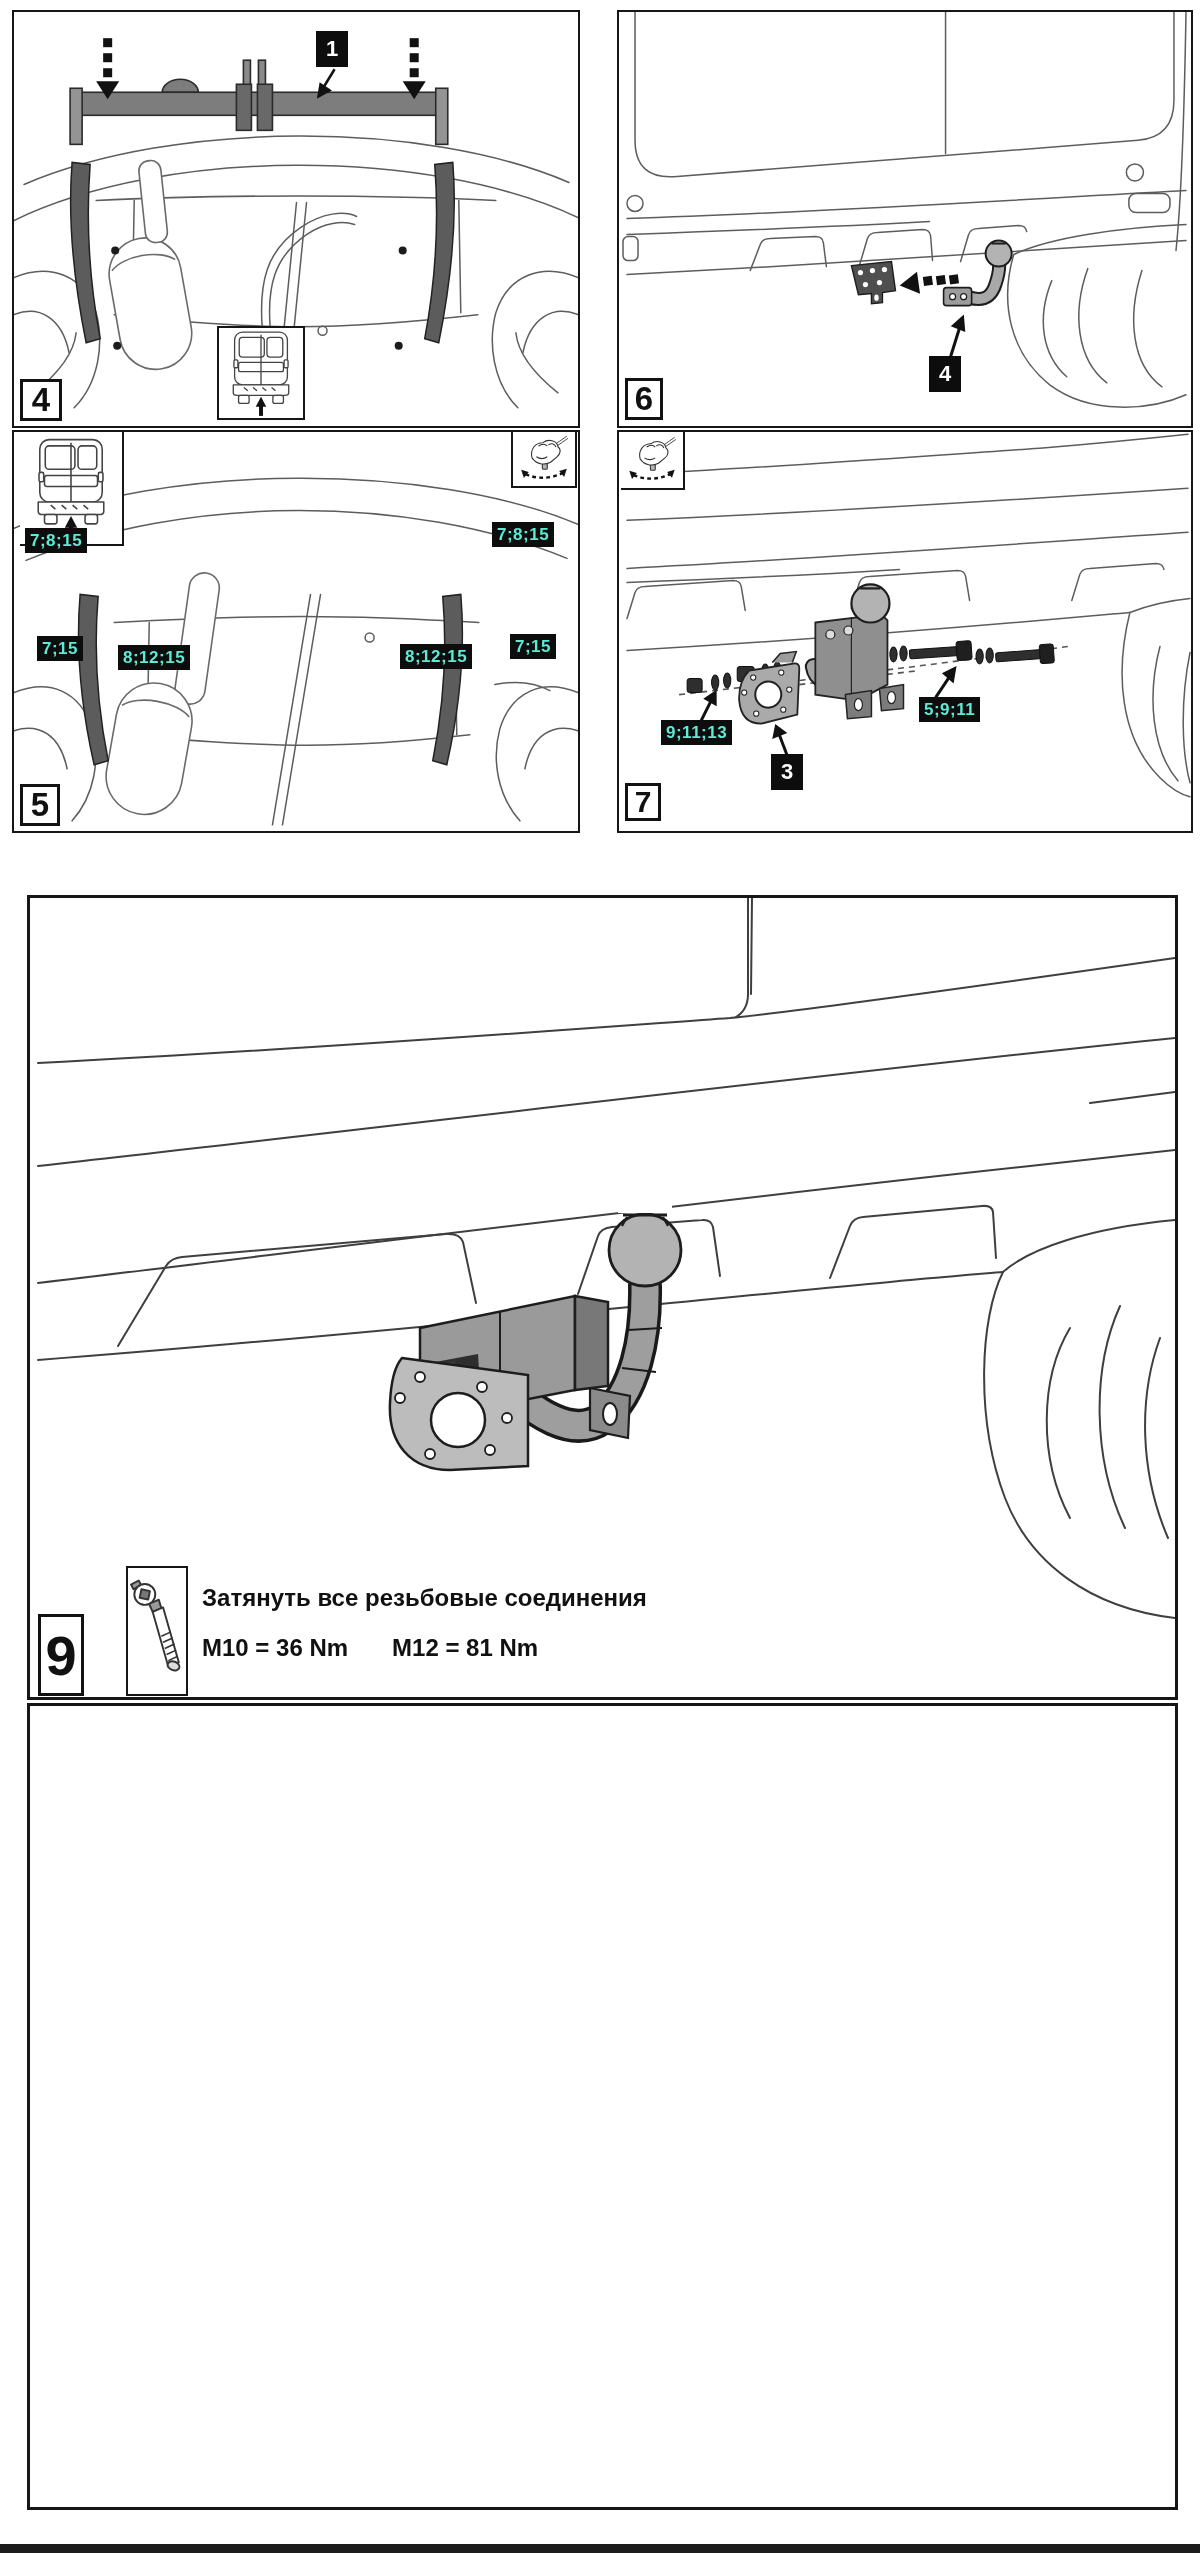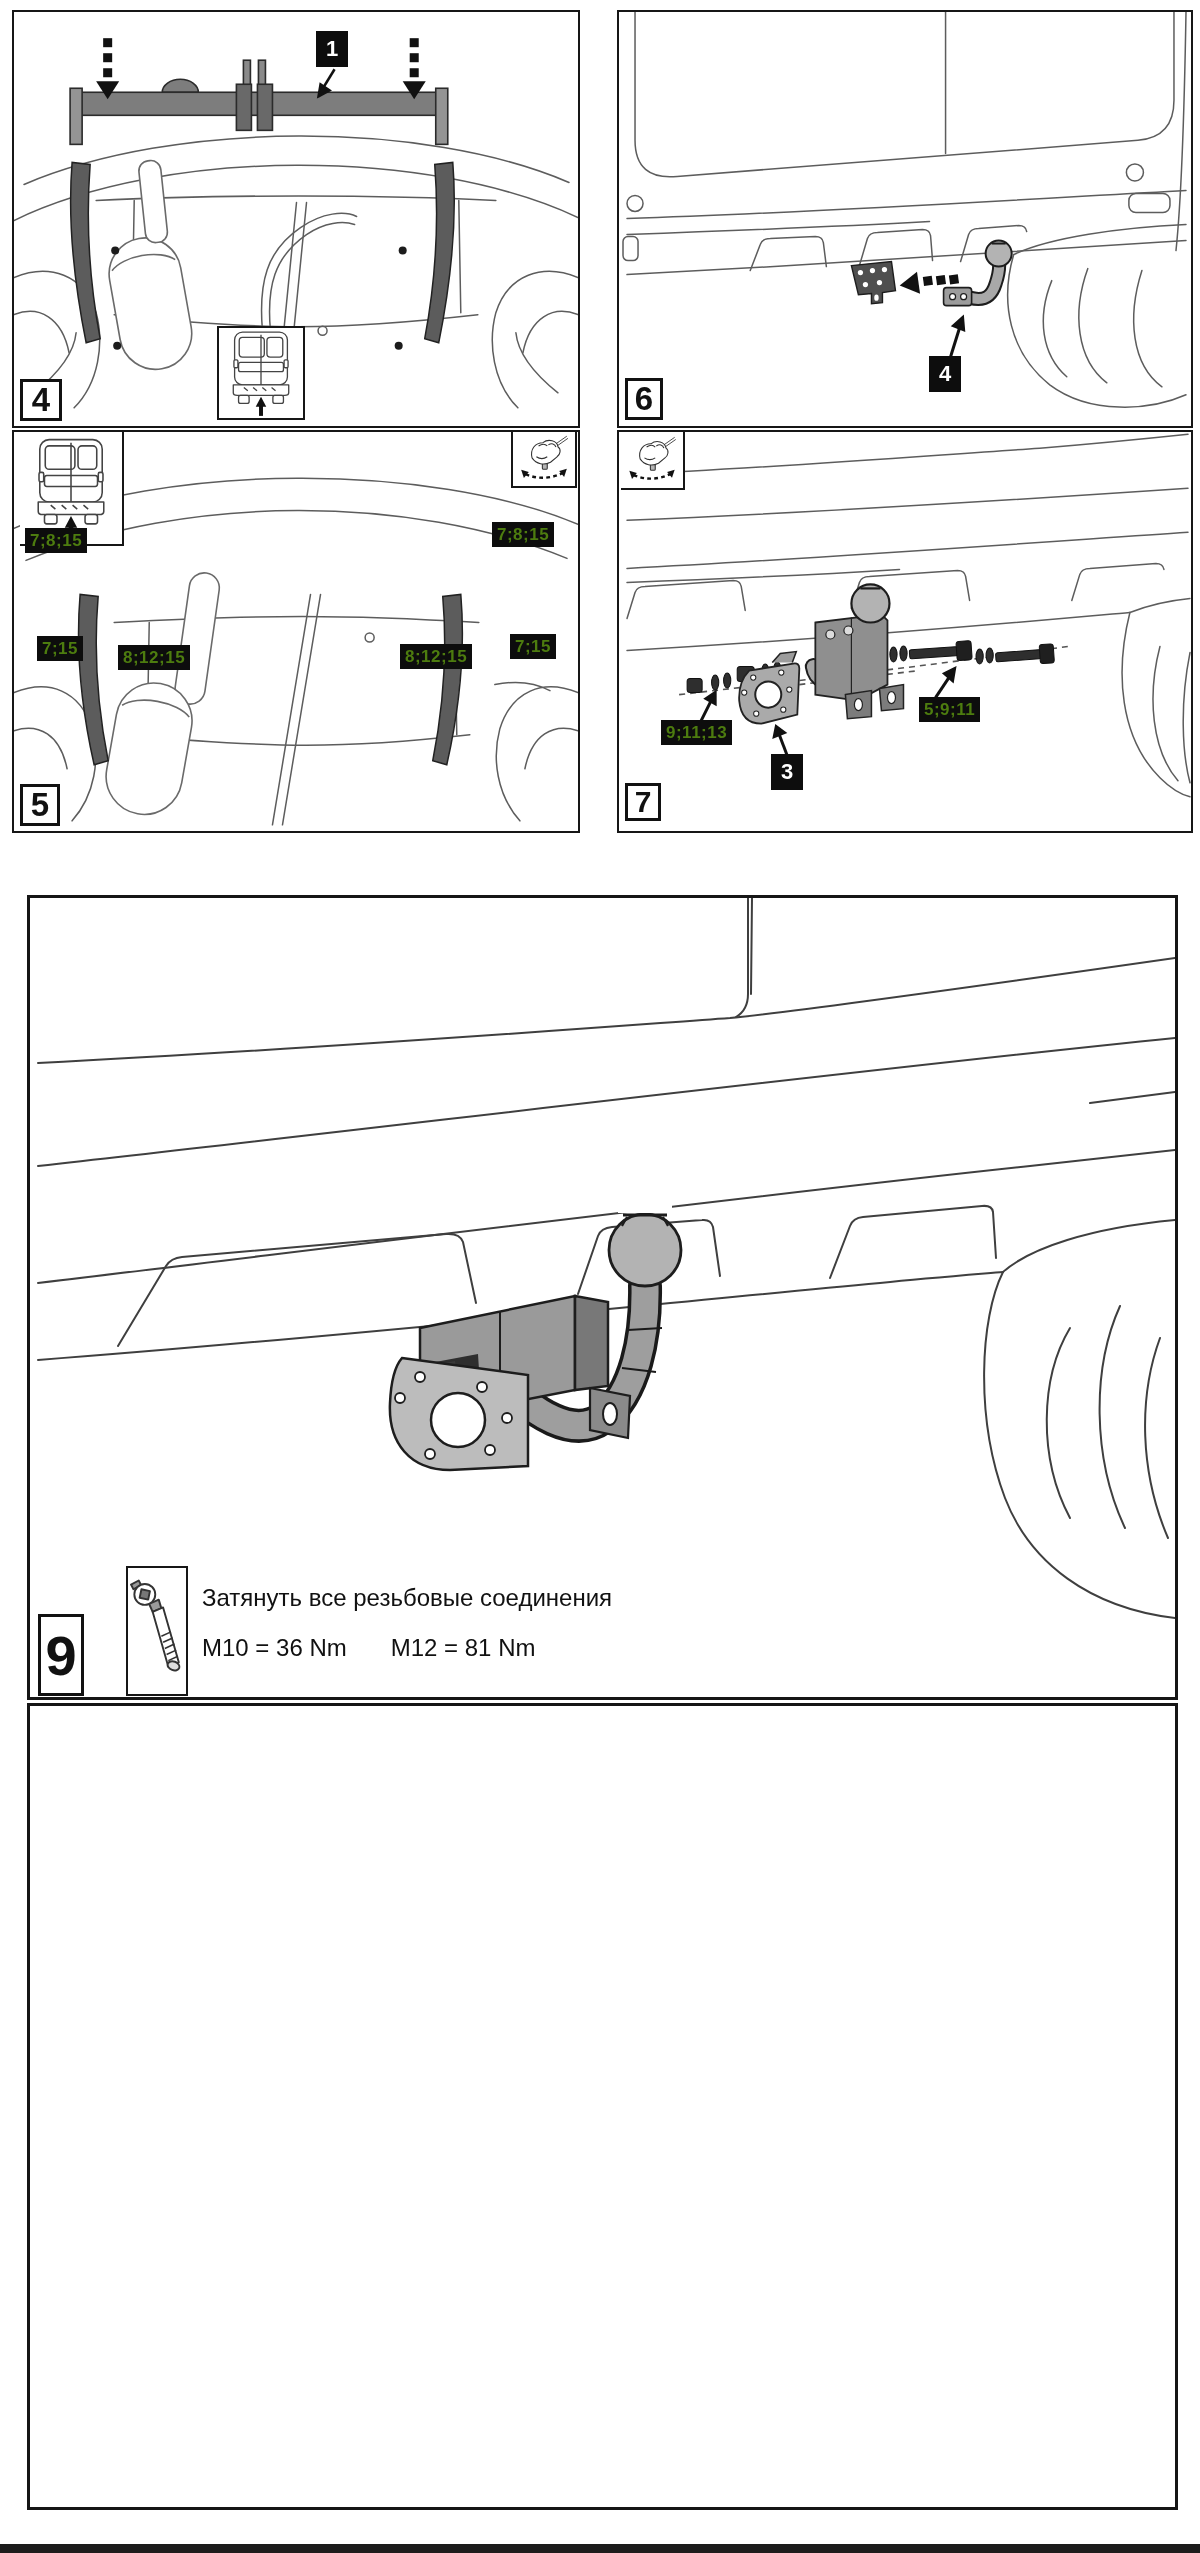--- a/index.html
+++ b/index.html
@@ -13,33 +13,33 @@
   .bigpanel{
     position:absolute;background:#fff;border:3px solid #161616;box-sizing:border-box;
   }
   .art{position:absolute;left:0;top:0;width:100%;height:100%;}
   .numbox{
     position:absolute;background:#fff;border:3px solid #111;box-sizing:border-box;
     display:flex;align-items:center;justify-content:center;
     font-weight:bold;color:#111;z-index:5;
   }
   .plabel{
-    position:absolute;background:#0d0d0d;color:#4d7c0f;font-weight:bold;
+    position:absolute;background:#0d0d0d;color:#5eead4;font-weight:bold;
     font-size:17px;line-height:1;padding:4px 5px;white-space:nowrap;z-index:5;
     letter-spacing:0.5px;
   }
   .partlabel{
     position:absolute;background:#0d0d0d;color:#fff;font-weight:bold;
     font-size:22px;line-height:1;padding:7px 10px;z-index:5;
   }
   .inset{
     position:absolute;background:#fff;border:2.5px solid #161616;box-sizing:border-box;
     display:flex;align-items:center;justify-content:center;z-index:4;
   }
-  .torque-text{position:absolute;color:#111;font-weight:normal;z-index:5;text-align:right;}
+  .torque-text{position:absolute;color:#111;font-weight:bold;z-index:5;text-align:right;}
   .bottom-bar{position:absolute;left:0;top:2544px;width:1200px;height:9px;background:#1c1c1c;}
 </style>
 </head>
 <body>
 
 
 
 
 <svg width="0" height="0" style="position:absolute" aria-hidden="true">
   <defs>

